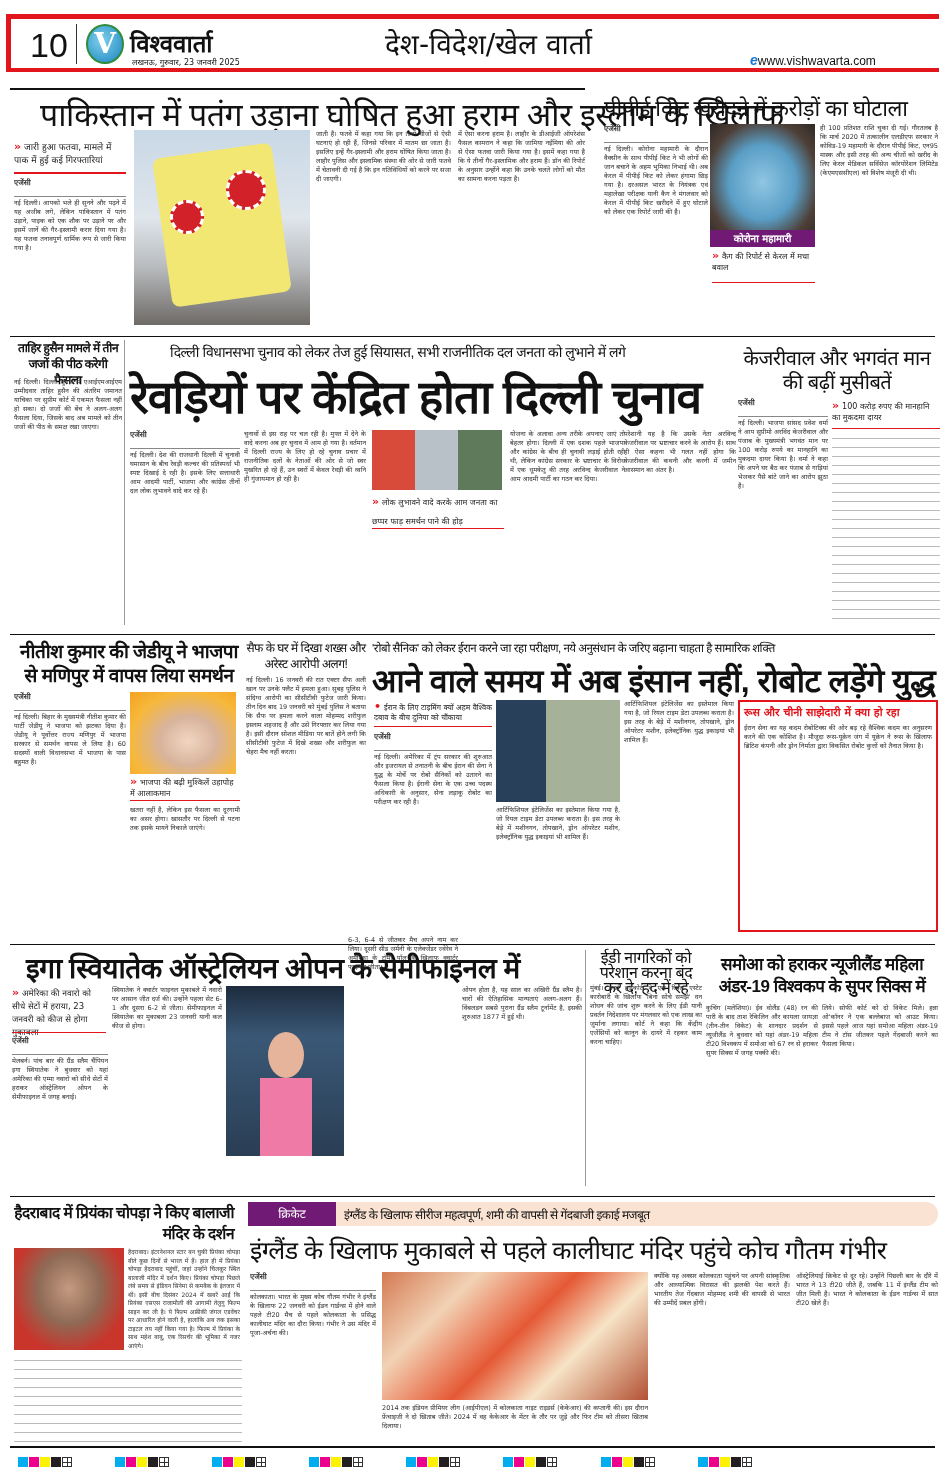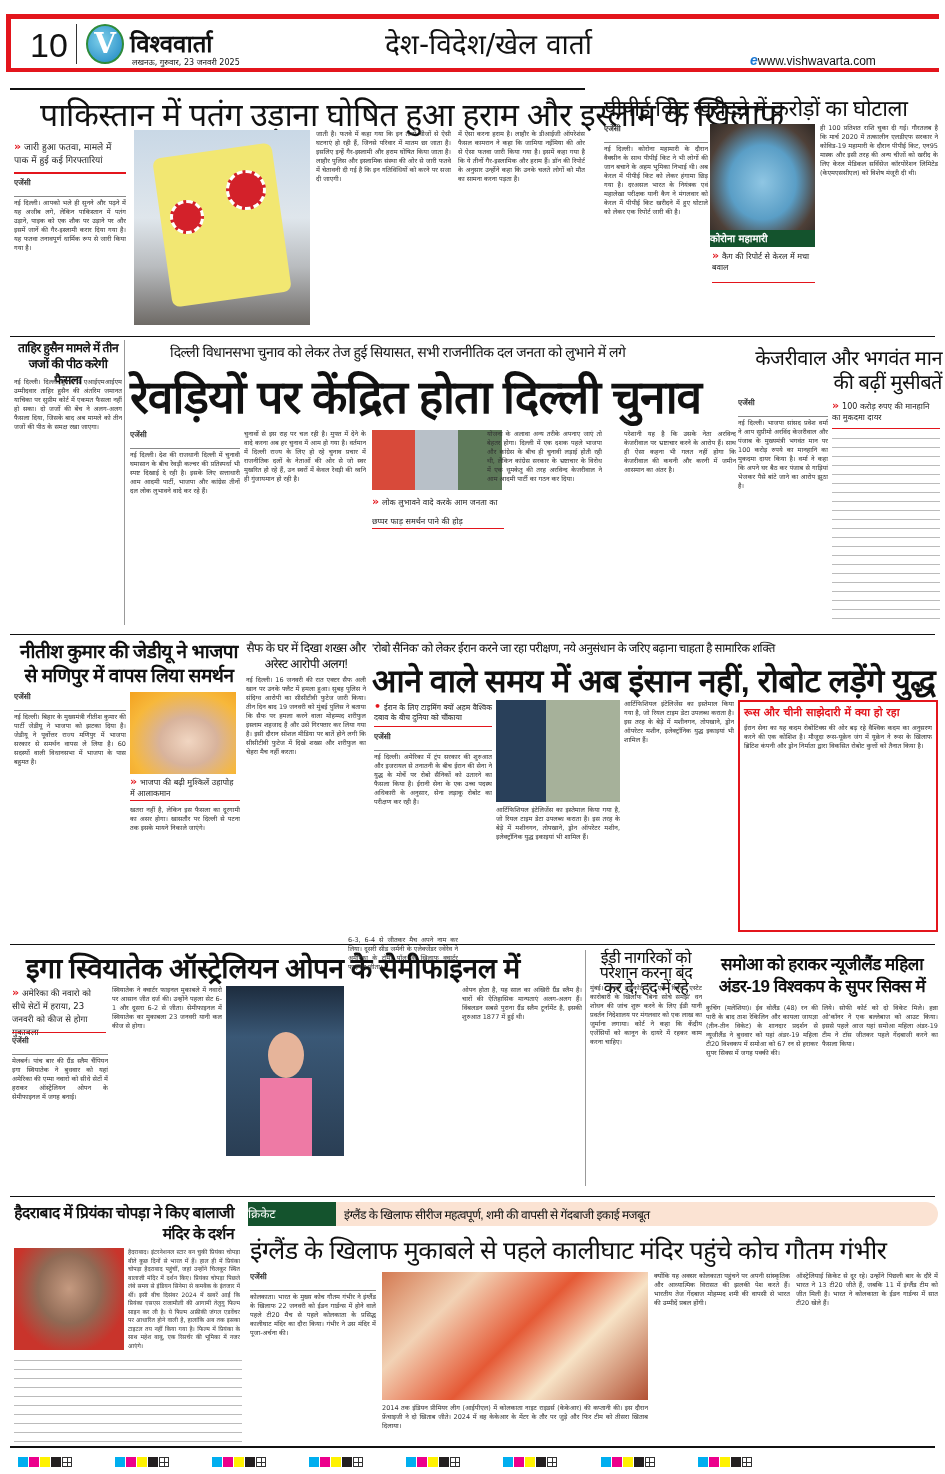--- a/index.html
+++ b/index.html
@@ -19,21 +19,21 @@
 .rule{background:#111;height:1px}
 .hl{font-family:"Liberation Sans",sans-serif;color:#111;white-space:nowrap;letter-spacing:-0.5px}
 .body-text{font-size:6.5px;line-height:9px;color:#333;text-align:justify;overflow:hidden}
 .body-text p{margin-bottom:2px}
 .agency{font-size:7.5px;font-weight:bold;border-bottom:1px solid #888;padding-bottom:9px;margin-bottom:2px}
 .photo{overflow:hidden}
 .kicker{font-size:9px;line-height:13px;color:#222}
 .kicker .chev{color:#e3151c;font-weight:bold;font-size:11px;margin-right:3px}
 .redline{height:2px;background:#e3151c}
 .redbox{border:2px solid #e3151c;background:#fff}
-.cap-red{background:#14532d;color:#fff;font-weight:bold}
+.cap-red{background:#701a75;color:#fff;text-align:center;font-weight:bold}
 .cmyk{display:inline-flex;gap:1px;margin-right:38px}
 .cmyk span{width:10px;height:10px;display:inline-block}
 .cmyk .reg{border:1px solid #333;background:linear-gradient(#333,#333) center/1px 100% no-repeat,linear-gradient(#333,#333) center/100% 1px no-repeat,#fff}
 .lines{background:repeating-linear-gradient(#fff 0 4px,#bbb 4px 5px,#fff 5px 9px)}
 </style>
 </head>
 <body>
 
 <div class="abs masthead">
     <div class="redcap"></div>
@@ -81,24 +81,24 @@
 <div class="abs hl" style="left:170px;top:342px;font-size:14px">दिल्ली विधानसभा चुनाव को लेकर तेज हुई सियासत, सभी राजनीतिक दल जनता को लुभाने में लगे</div>
 <div class="abs hl" style="left:130px;top:364px;font-size:46px;font-weight:bold;letter-spacing:-1px">रेवड़ियों पर केंद्रित होता दिल्ली चुनाव</div>
 <div class="abs body-text" style="left:130px;top:430px;width:110px;height:196px">
     <div class="agency">एजेंसी</div>
     <p>नई दिल्ली। देश की राजधानी दिल्ली में चुनावी घमासान के बीच रेवड़ी कल्चर की प्रतिस्पर्धा भी स्पष्ट दिखाई दे रही है। इसके लिए सत्ताधारी आम आदमी पार्टी, भाजपा और कांग्रेस तीनों दल लोक लुभावने वादे कर रहे हैं।</p>
   </div>
 <div class="abs body-text" style="left:244px;top:430px;width:122px;height:196px">चुनावों से इस राह पर चल रही है। मुफ्त में देने के वादे करना अब हर चुनाव में आम हो गया है। वर्तमान में दिल्ली राज्य के लिए हो रहे चुनाव प्रचार में राजनीतिक दलों के नेताओं की ओर से जो स्वर मुखरित हो रहे हैं, उन स्वरों में केवल रेवड़ी की ध्वनि ही गुंजायमान हो रही है।</div>
 <div class="abs photo" style="left:372px;top:430px;width:130px;height:60px;background:linear-gradient(90deg,#d84a3a 0 33%,#b8c0c8 33% 66%,#5e7a5a 66%)"></div>
 <div class="abs kicker" style="left:372px;top:492px;width:132px;font-size:8px;line-height:19px"><span class="chev">»</span><span>लोक लुभावने वादे करके आम जनता का छप्पर फाड़ समर्थन पाने की होड़</span></div>
 <div class="abs redline" style="left:372px;top:528px;width:132px;height:1px"></div>
-<div class="abs body-text" style="left:487px;top:430px;width:115px;height:196px">योजना के अलावा अन्य तरीके अपनाए जाएं तो बेहतर होगा। दिल्ली में एक दशक पहले भाजपा और कांग्रेस के बीच ही चुनावी लड़ाई होती रही थी, लेकिन कांग्रेस सरकार के भ्रष्टाचार के विरोध में एक धूमकेतु की तरह अरविन्द केजरीवाल ने आम आदमी पार्टी का गठन कर दिया।</div>
+<div class="abs body-text" style="left:510px;top:430px;width:115px;height:196px">योजना के अलावा अन्य तरीके अपनाए जाएं तो बेहतर होगा। दिल्ली में एक दशक पहले भाजपा और कांग्रेस के बीच ही चुनावी लड़ाई होती रही थी, लेकिन कांग्रेस सरकार के भ्रष्टाचार के विरोध में एक धूमकेतु की तरह अरविन्द केजरीवाल ने आम आदमी पार्टी का गठन कर दिया।</div>
 <div class="abs body-text" style="left:624px;top:430px;width:112px;height:196px">परेशानी यह है कि उसके नेता अरविन्द केजरीवाल पर भ्रष्टाचार करने के आरोप हैं। साथ ही ऐसा कहना भी गलत नहीं होगा कि केजरीवाल की कथनी और करनी में जमीन आसमान का अंतर है।</div>
 
-<div class="abs hl" style="left:732px;top:346px;width:210px;font-size:20px;text-align:right;white-space:normal;line-height:24px">केजरीवाल और भगवंत मान की बढ़ीं मुसीबतें</div>
+<div class="abs hl" style="left:732px;top:346px;width:210px;font-size:20px;text-align:center;white-space:normal;line-height:24px">केजरीवाल और भगवंत मान की बढ़ीं मुसीबतें</div>
 <div class="abs body-text" style="left:738px;top:398px;width:90px;height:228px">
     <div class="agency">एजेंसी</div>
     <p>नई दिल्ली। भाजपा सांसद प्रवेश वर्मा ने आप सुप्रीमो अरविंद केजरीवाल और पंजाब के मुख्यमंत्री भगवंत मान पर 100 करोड़ रुपये का मानहानि का मुकदमा दायर किया है। वर्मा ने कहा कि अपने घर बैठ कर पंजाब से गाड़ियां भेजकर पैसे बांटे जाने का आरोप झूठा है।</p>
   </div>
 <div class="abs kicker" style="left:832px;top:400px;width:108px;font-size:8px;line-height:11px"><span class="chev">»</span><span>100 करोड़ रुपए की मानहानि का मुकदमा दायर</span></div>
 <div class="abs redline" style="left:832px;top:428px;width:108px;height:1px"></div>
 <div class="abs body-text lines" style="left:832px;top:434px;width:108px;height:190px"></div>
 
 <div class="abs rule" style="left:10px;top:634px;width:925px"></div>
 <div class="abs hl" style="left:14px;top:640px;width:230px;font-size:19px;text-align:center;white-space:normal;line-height:24px;font-weight:bold">नीतीश कुमार की जेडीयू ने भाजपा से मणिपुर में वापस लिया समर्थन</div>

